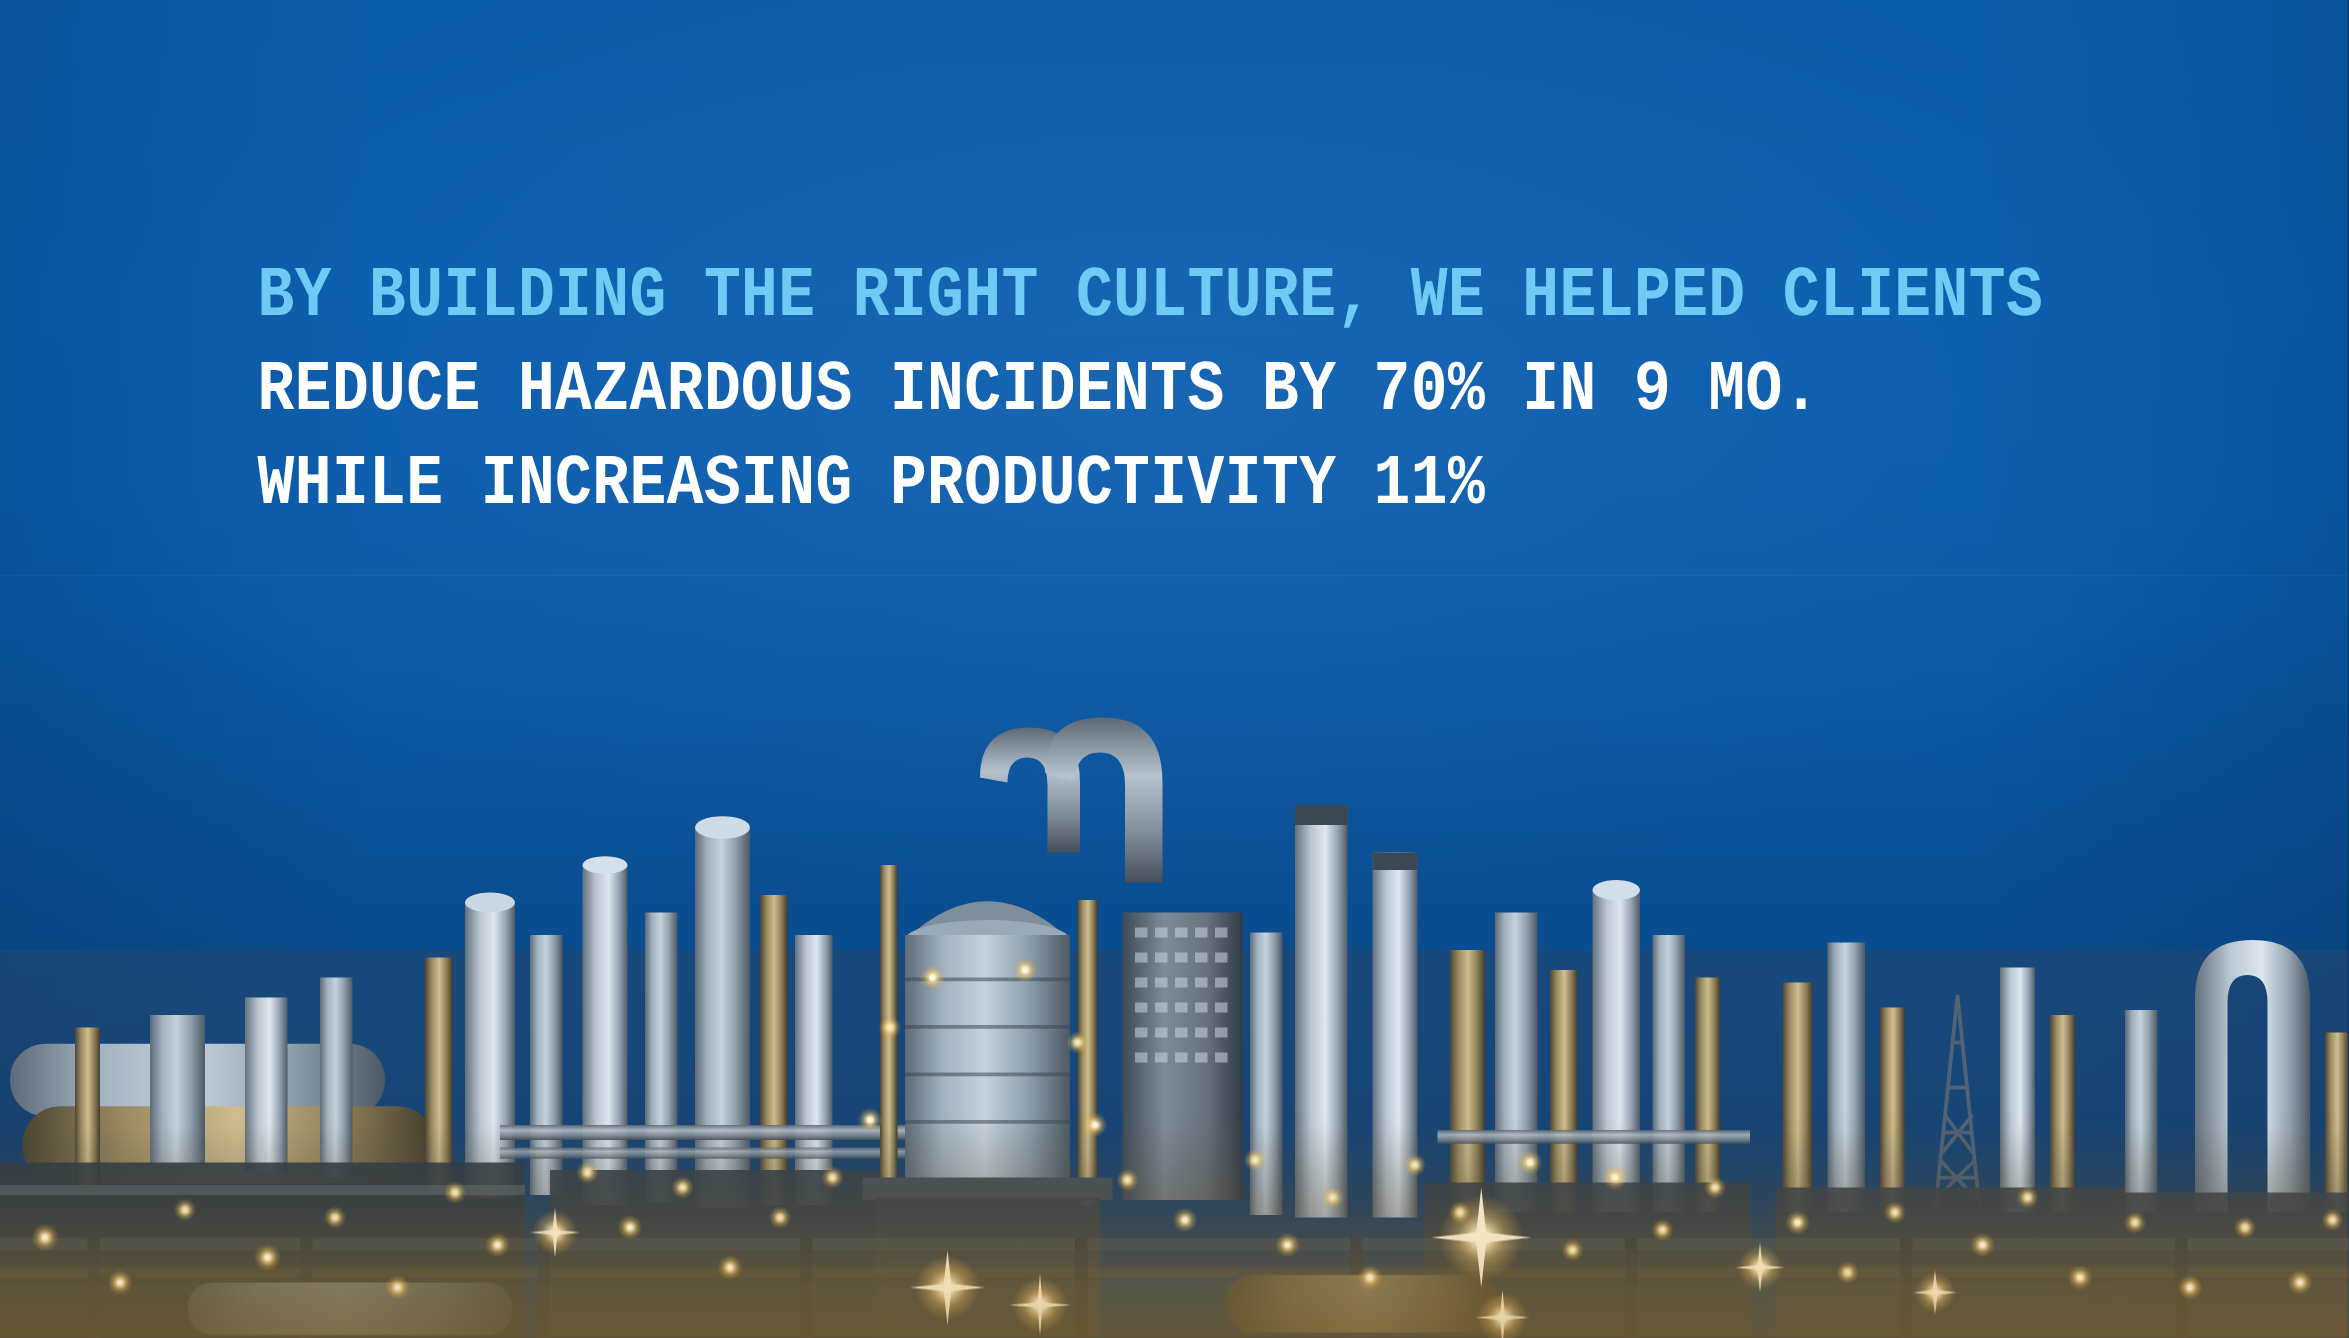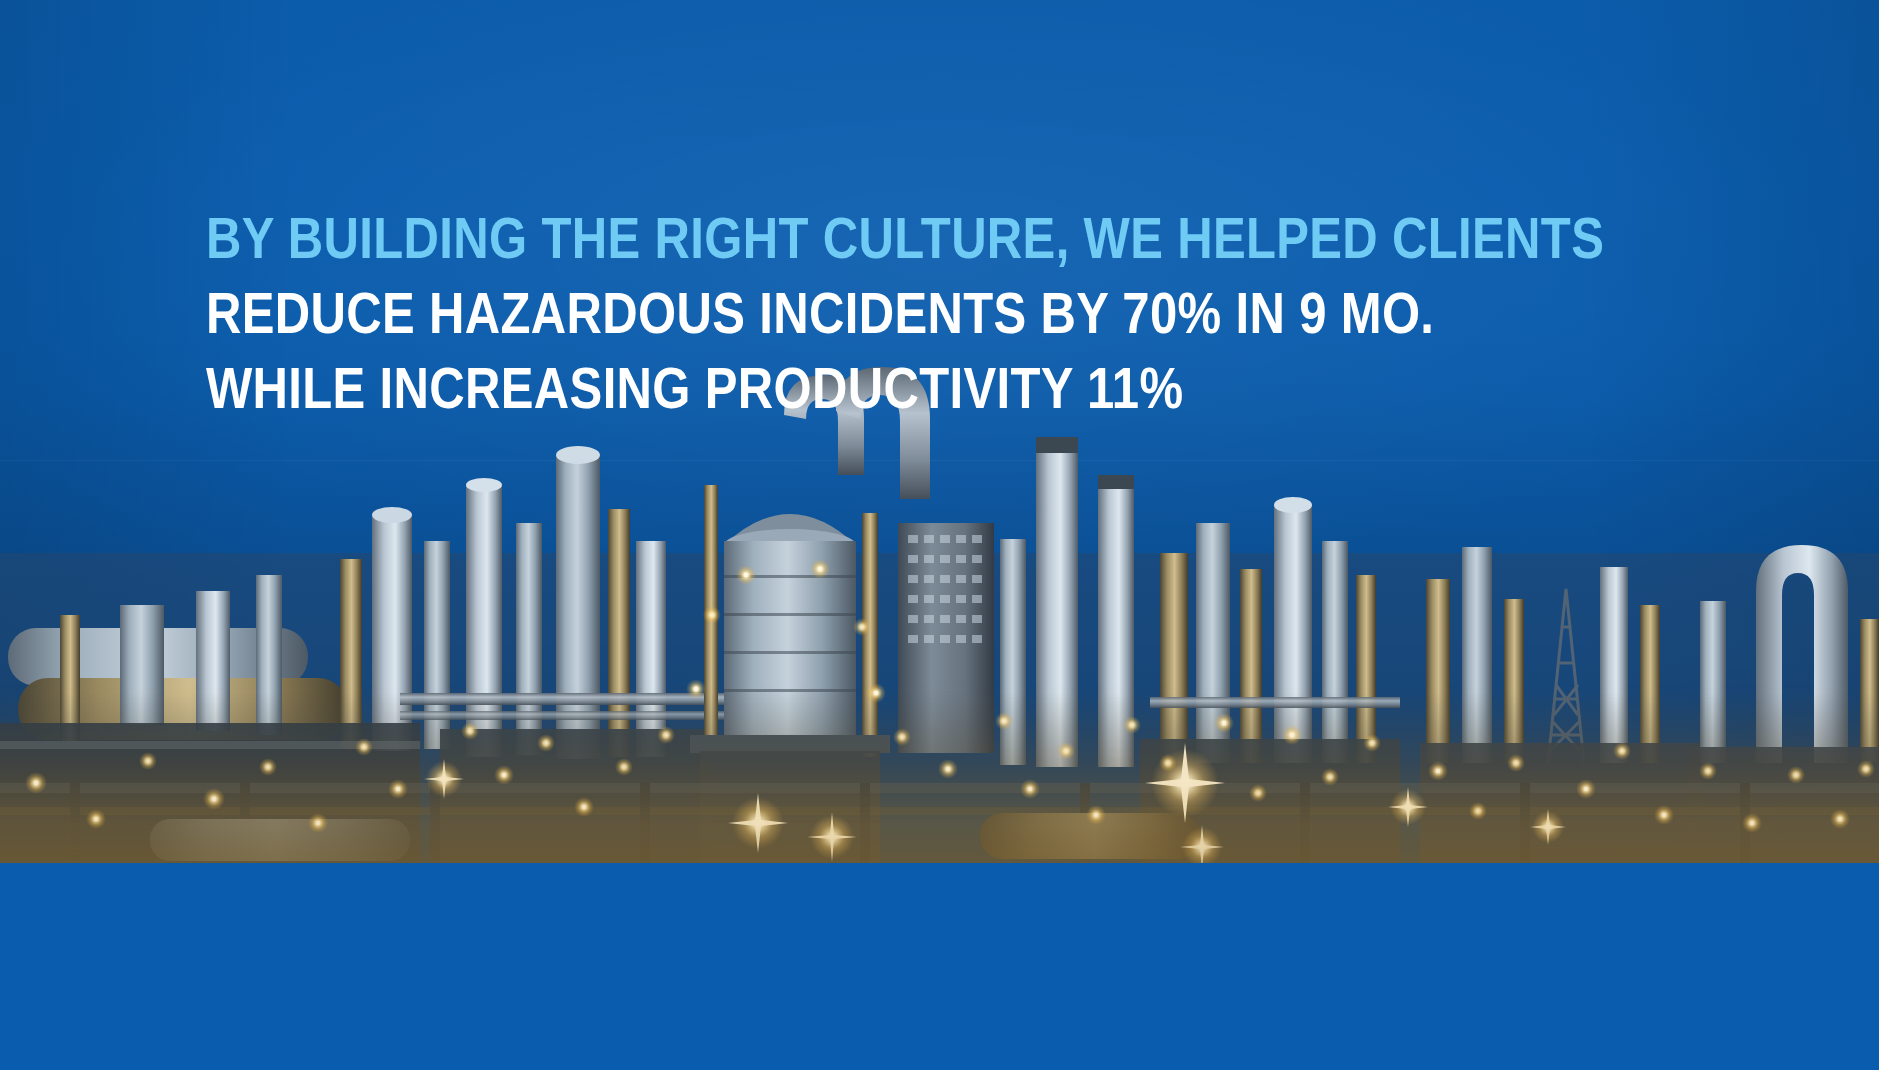--- a/index.html
+++ b/index.html
@@ -3,23 +3,23 @@
 <meta charset="utf-8">
 <style>
   html, body {
     margin: 0;
     padding: 0;
     background: #0a5dae;
   }
   #stage {
     position: relative;
     width: 1879px;
-    height: 863px;
+    height: 1070px;
     overflow: hidden;
-    font-family: Liberation Sans, sans-serif;
+    font-family: Liberation Mono, monospace;
     background: #000000;
   }
 
   
   .sky {
     position: absolute;
     inset: 0;
     background: linear-gradient(180deg,
         #0b5cab 0%,
         #0a5dae 22%,

